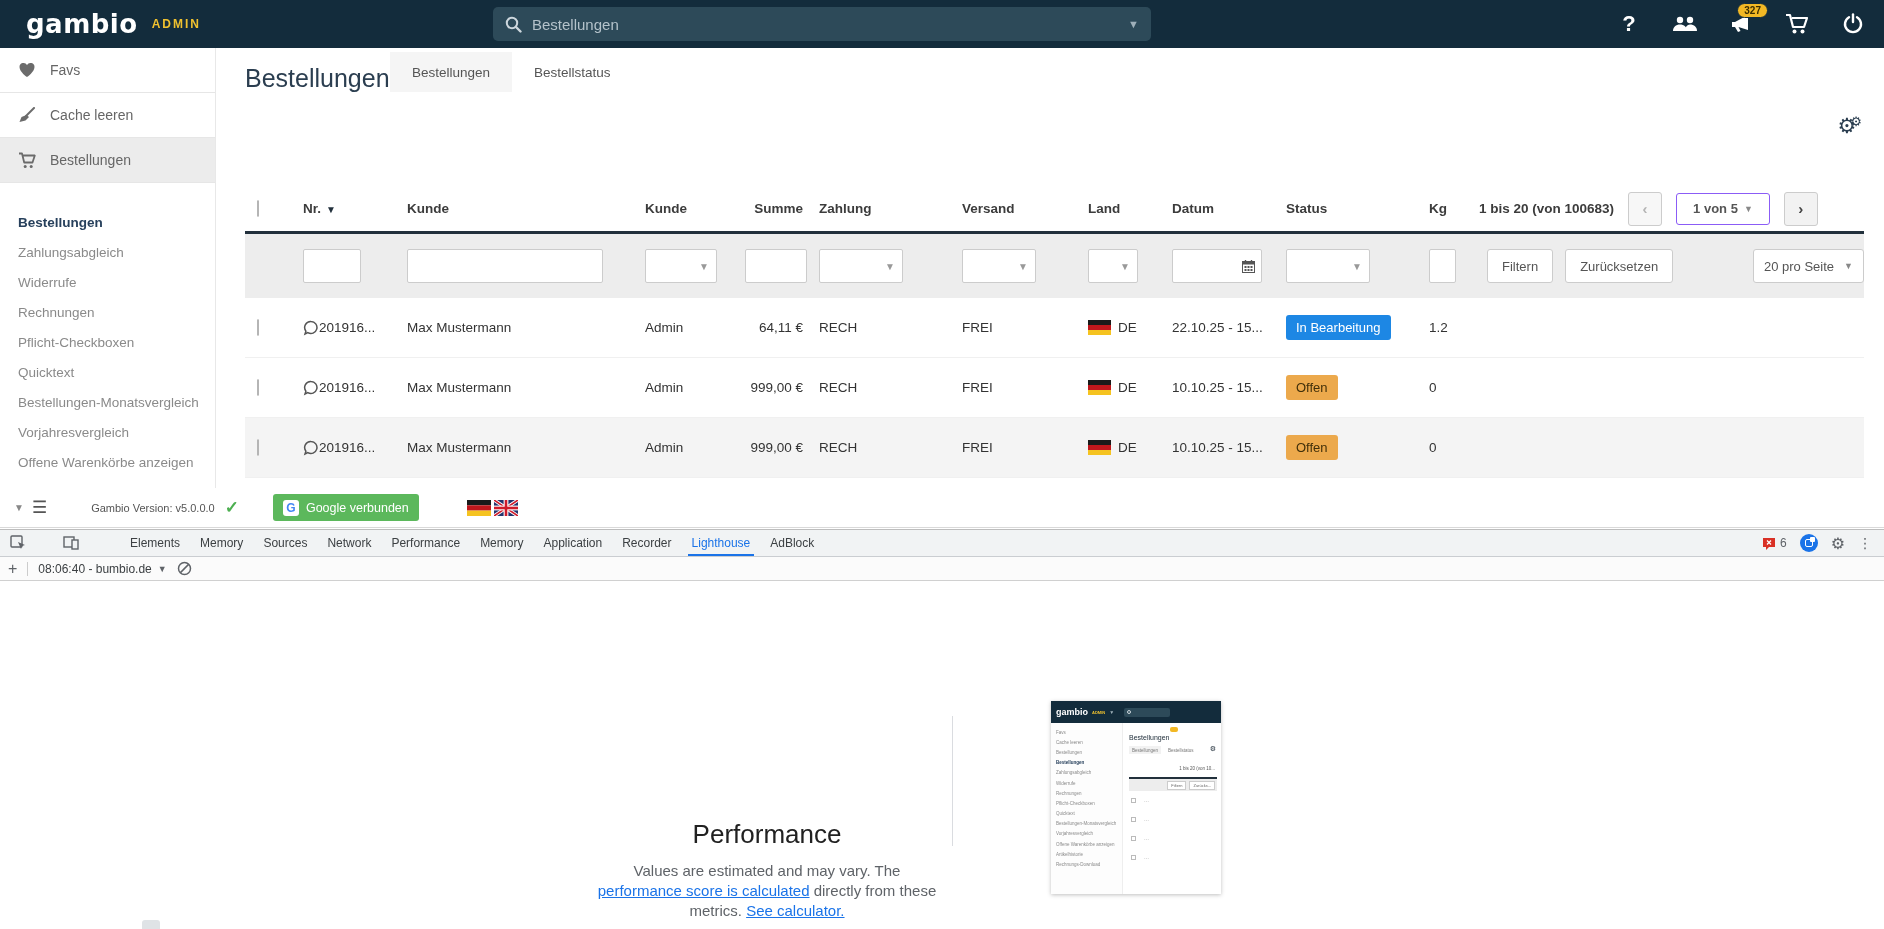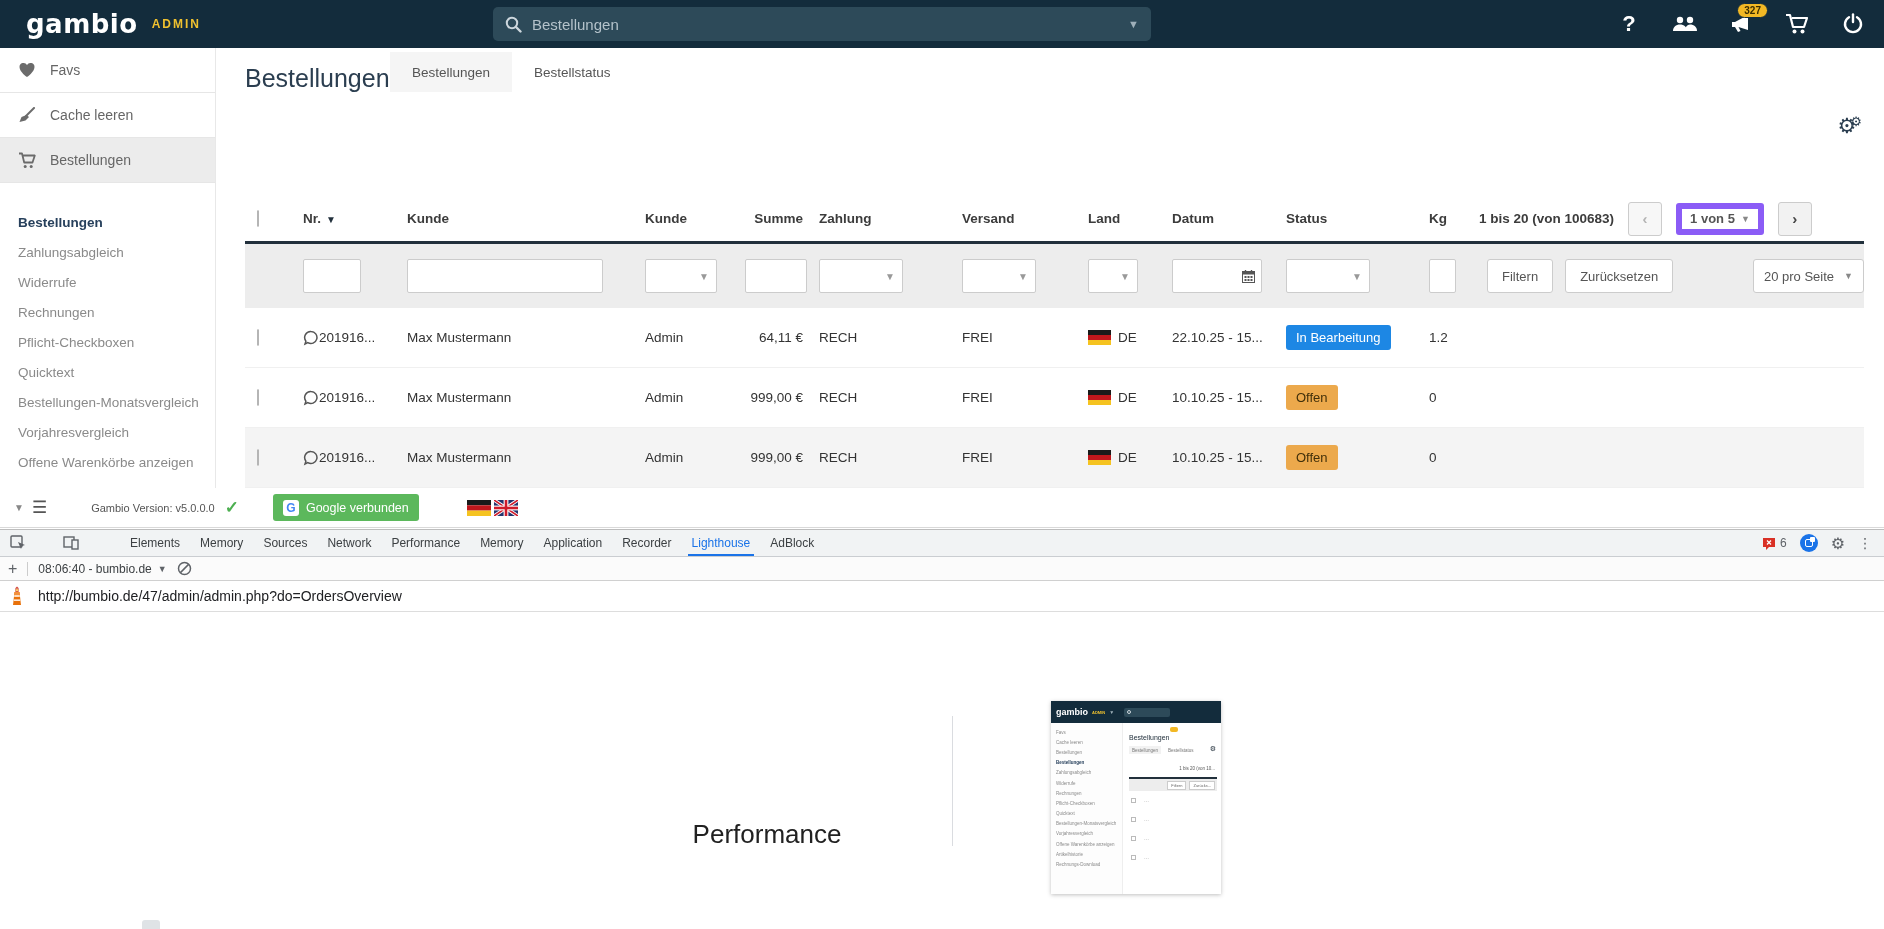--- a/index.html
+++ b/index.html
@@ -41,42 +41,42 @@
   .content { position:absolute; top:48px; left:216px; right:0; height:440px; background:#fff; }
   .pagehead { position:relative; height:130px; }
   .page-title { position:absolute; left:29px; top:16px; font-size:25px; color:#2b3e50; font-weight:400; }
   .page-tabs { position:absolute; left:174px; top:4px; height:40px; display:flex; }
   .page-tab { padding:0 22px; display:flex; align-items:center; font-size:13.5px; color:#555; cursor:pointer; }
   .page-tab.active { background:#f5f5f5; }
   .content-gear { position:absolute; right:22px; top:66px; color:#2b3e50; font-size:21px; cursor:pointer; }
   .content-gear .small-gear { font-size:13px; margin-left:-6px; vertical-align:top; }
 
   
-  .tbl { position:absolute; left:29px; right:20px; top:148px; }
+  .tbl { position:absolute; left:29px; right:20px; top:138px; }
   .trow { display:grid;
     grid-template-columns:46px 104px 238px 100px 74px 143px 126px 84px 114px 143px 50px 1fr;
     align-items:center; }
   .thead { height:48px; border-bottom:3px solid #22303c; font-size:13.5px; font-weight:bold; color:#3c3c3c; }
   .cell { padding-left:12px; }
   .cell.right { text-align:right; padding-right:4px; }
   .sort-caret { font-size:10px; color:#22303c; margin-left:5px; }
   .filter-band { height:64px; background:#ededed; }
   .f-input { height:34px; background:#fff; border:1px solid #ccc; border-radius:2px;
     font-family:"Liberation Sans", sans-serif; font-size:13px; padding:0 6px; outline:none; }
   .f-select { height:34px; background:#fff; border:1px solid #ccc; border-radius:2px;
     display:flex; align-items:center; justify-content:flex-end; padding:0 7px; color:#999;
     font-size:10px; cursor:pointer; }
   .f-date { height:34px; background:#fff; border:1px solid #ccc; border-radius:2px;
     display:flex; align-items:center; justify-content:flex-end; padding:0 6px; cursor:text; }
   .pag-cell { display:flex; align-items:center; justify-content:flex-start; gap:14px; padding-right:0; }
   .pag-text { font-size:13.5px; font-weight:bold; color:#3c3c3c; white-space:nowrap; }
   .pag-btn { width:34px; height:34px; border:1px solid #ccc; border-radius:3px; background:#f2f2f2;
     display:flex; align-items:center; justify-content:center; font-size:15px; color:#444; cursor:pointer; }
   .pag-btn.disabled { color:#b5b5b5; background:#f7f7f7; }
-  .pag-select { height:32px; border:6px solid #8b5cf6; border-radius:3px; background:#fff; padding:0 8px;
+  .pag-select { height:32px; border:1px solid #8b5cf6; border-radius:3px; background:#fff; padding:0 16px;
     display:flex; align-items:center; gap:6px; font-size:13px; color:#555; cursor:pointer; }
   .btn { height:34px; border:1px solid #ccc; border-radius:3px; background:#fff; color:#555;
     font-size:13px; padding:0 14px; display:flex; align-items:center; cursor:pointer; white-space:nowrap; }
   .filter-actions { display:flex; gap:12px; align-items:center; width:100%; padding-left:20px; }
   .perpage { margin-left:auto; height:34px; border:1px solid #ccc; border-radius:3px; background:#fff;
     display:flex; align-items:center; gap:10px; padding:0 10px; font-size:13px; color:#555; cursor:pointer; }
   .drow { height:60px; font-size:13.5px; color:#333; border-bottom:1px solid #f0f0f0; cursor:pointer; }
   .drow.row-shaded { background:#f4f4f4; }
   .nr-cell { display:flex; align-items:center; }
   .checkbox { width:16px; height:16px; border:1px solid #b5b5b5; border-radius:2px; background:#fefefe;
@@ -576,36 +576,23 @@
       <span class="c">▼</span>
     </span>
     <span>
       <svg width="15" height="15" viewBox="0 0 15 15">
           <circle cx="7.5" cy="7.5" r="6" fill="none" stroke="#5f6368" stroke-width="1.5"></circle>
           <line x1="3.4" y1="11.6" x2="11.6" y2="3.4" stroke="#5f6368" stroke-width="1.5"></line>
         </svg>
     </span>
   </div>
 
-  <div class="dt-urlrow">
-    <span>
-      <svg width="18" height="20" viewBox="0 0 18 20">
-          <path d="M6.5 6h5L13 19H5z" fill="#e8710a"></path>
-          <path d="M6.5 6h5L12 11H6z" fill="#f3903a"></path>
-          <rect x="7.4" y="2.5" width="3.2" height="3.5" fill="#d04437"></rect>
-          <rect x="7.9" y="3.2" width="2.2" height="2" fill="#fdd663"></rect>
-          <path d="M9 0.5l2 2H7z" fill="#d04437"></path>
-          <rect x="6.2" y="9.2" width="5.6" height="1.6" fill="#fff" opacity="0.85"></rect>
-          <rect x="5.7" y="13.4" width="6.6" height="1.6" fill="#fff" opacity="0.85"></rect>
-        </svg>
-    </span>
-    <span class="dt-url">http://bumbio.de/47/admin/admin.php?do=OrdersOverview</span>
-  </div>
 
   <div class="lh-category">Performance</div>
+  <div class="lh-desc"><span>Values are estimated and may vary. The </span><span class="lh-link">performance score is calculated</span><span> directly from these metrics. </span><span class="lh-link">See calculator.</span></div>
   <div class="lh-divider"></div>
 
   <div class="thumb">
     <div class="th-top">
       <span class="th-logo">gambio</span>
       <span class="th-admin">ADMIN</span>
       <span class="th-caret">▼</span>
       <span class="th-search">
           <span class="th-search-dot"></span>
         </span>

